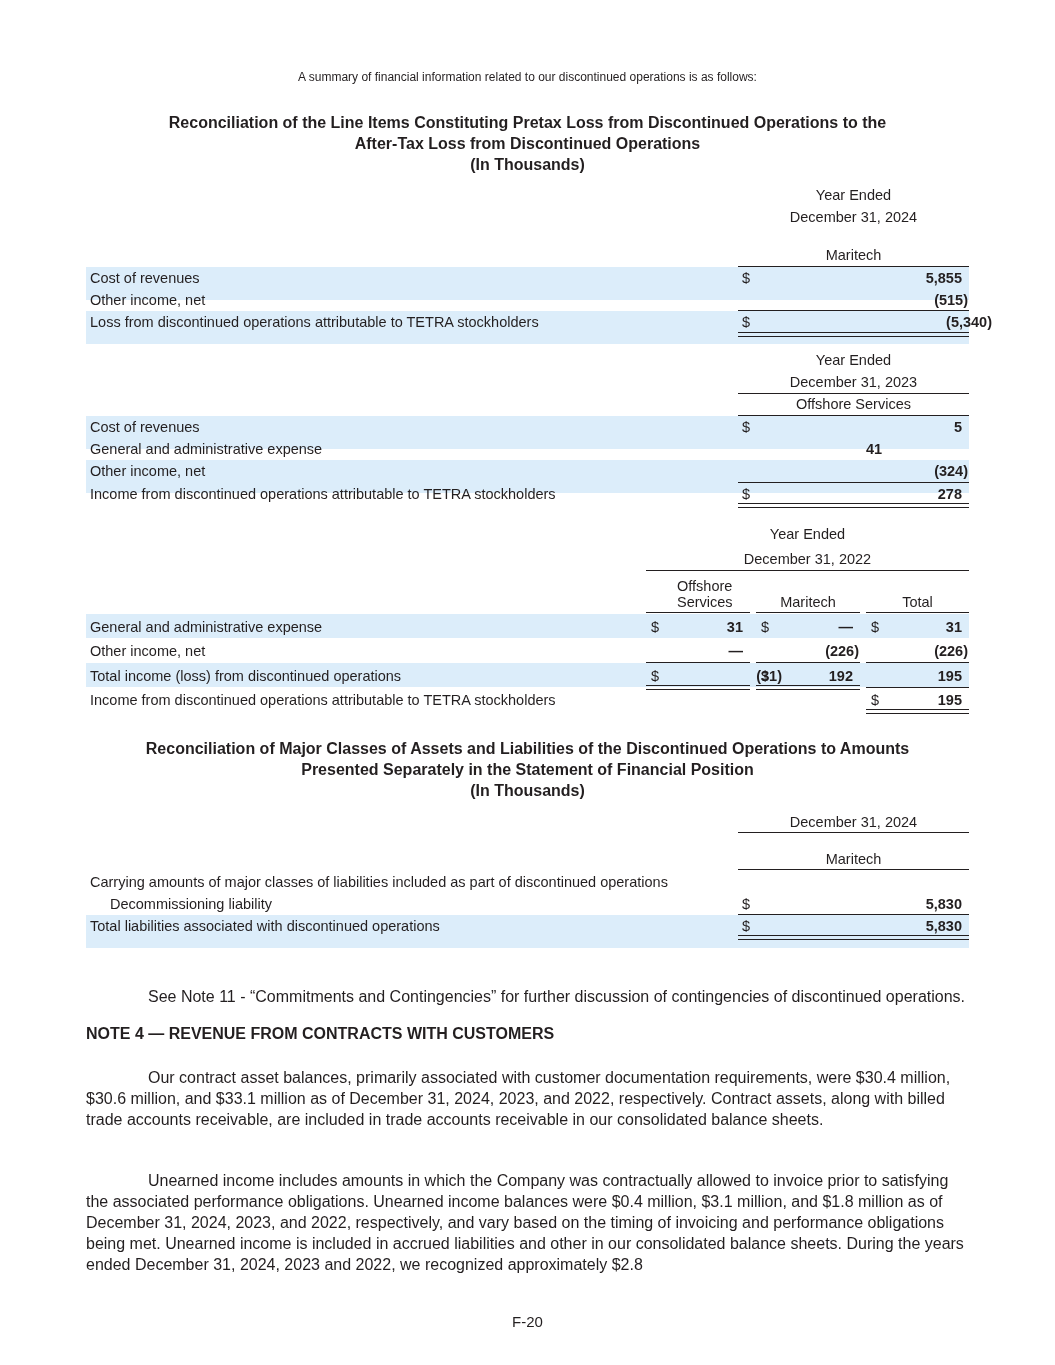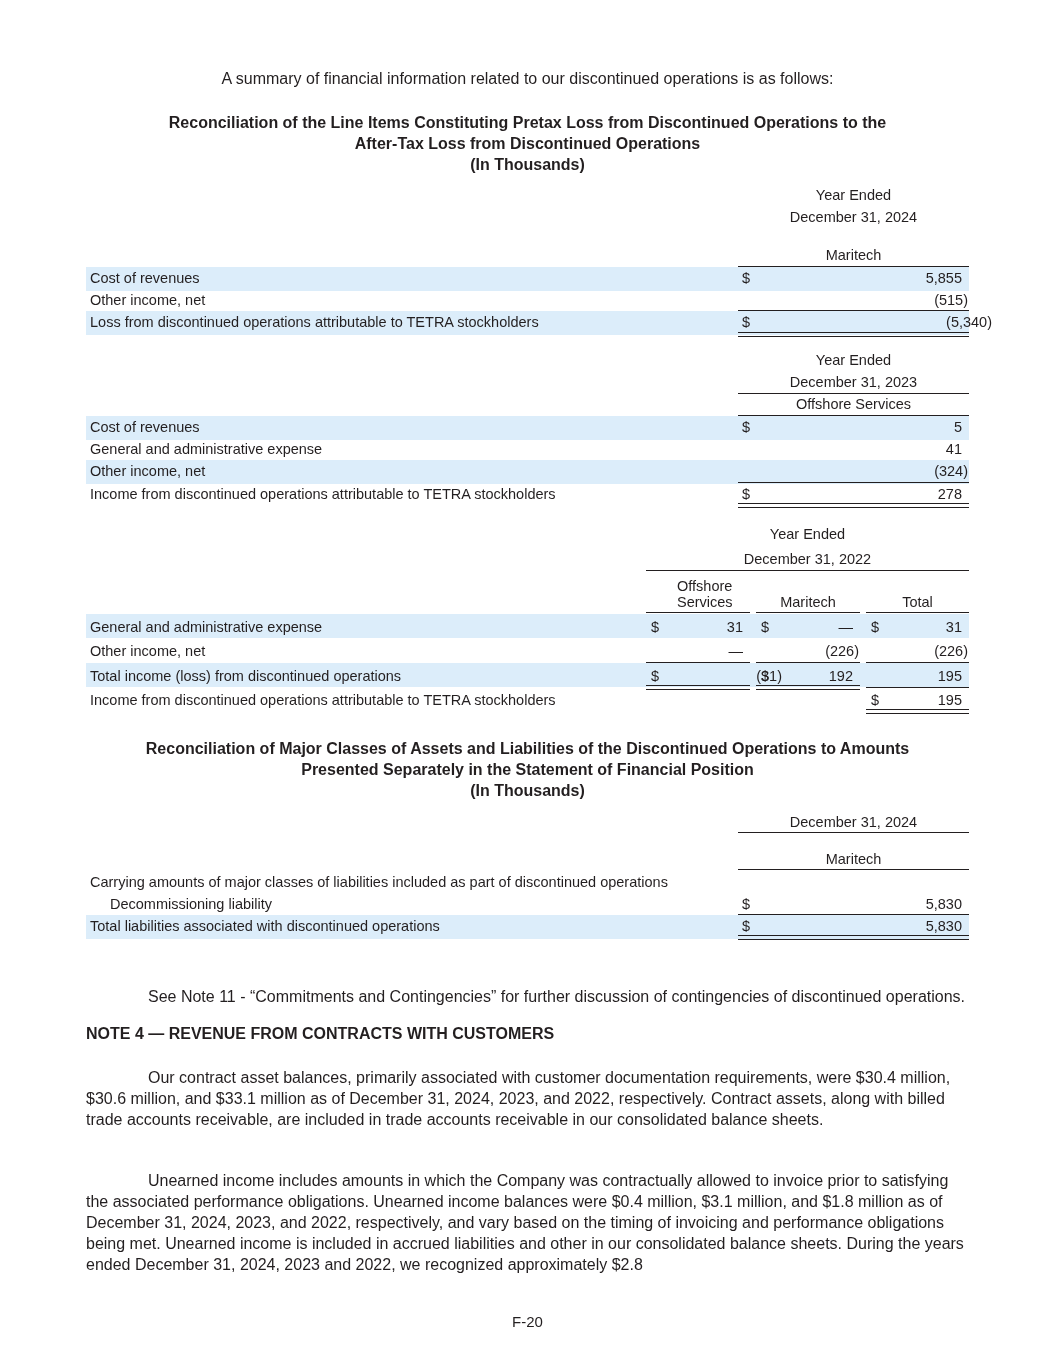--- a/index.html
+++ b/index.html
@@ -1,26 +1,26 @@
 <!DOCTYPE html>
 <html><head>
 <meta charset="utf-8">
 <style>
   html, body { margin: 0; padding: 0; background: #ffffff; }
   body { width: 1055px; height: 1365px; position: relative; font-family: "Liberation Sans", sans-serif; color: #231f20; font-size: 15px; overflow: hidden; }
   .abs { position: absolute; }
   .center { text-align: center; }
-  .intro { left: 0; width: 1055px; top: 70px; font-size: 16px; }
+  .intro { left: 0; width: 1055px; top: 70px; font-size: 12px; }
   .title { left: 86px; width: 883px; font-weight: bold; font-size: 16px; line-height: 21px; }
   .hdr-bold { font-weight: normal; font-size: 14.5px; }
   .shade { background: #dcedfa; }
-  .row { position: absolute; left: 86px; width: 883px; height: 24px; }
+  .row { position: absolute; left: 86px; width: 883px; height: 33px; }
   .row .lbl { position: absolute; left: 4px; top: 3px; font-size: 14.5px; white-space: nowrap; }
   .row .dol { position: absolute; top: 3px; font-size: 14.5px; }
-  .row .val { position: absolute; top: 3px; font-size: 14.5px; text-align: right; }
+  .row .val { position: absolute; top: 3px; font-size: 14.5px; text-align: right; font-weight: bold; }
   .line { position: absolute; height: 0; border-top: 1.5px solid #231f20; }
   .dline { position: absolute; height: 3px; border-top: 1.5px solid #231f20; border-bottom: 1.5px solid #231f20; }
   .para { left: 86px; width: 883px; font-size: 16px; line-height: 21px; }
   .indent { display: inline-block; width: 62px; }
   .note-head { left: 86px; font-weight: bold; font-size: 16px; }
   .footer { left: 0; width: 1055px; top: 1313px; font-size: 15px; }
   .colhdr { font-size: 14.5px; }
 </style>
 </head>
 <body>
@@ -66,21 +66,21 @@
   <div class="line" style="left:738px; width:231px; top:415px;"></div>
 
   <div class="row shade" style="top:416px;">
     <span class="lbl">Cost of revenues</span>
     <span class="dol" style="left:656px;">$</span>
     <span class="val" style="left:700px; width:176px;">5</span>
   </div>
   <div class="row" style="top:438px;">
     <span class="lbl">General and administrative expense</span>
     <span class="dol" style="left:656px;"></span>
-    <span class="val" style="left:700px; width:176px;">41</span>
+    <span class="val" style="left:700px; width:176px;text-align:center;">41</span>
   </div>
   <div class="row shade" style="top:460px;">
     <span class="lbl">Other income, net</span>
     <span class="dol" style="left:656px;"></span>
     <span class="val" style="left:700px; width:182px;">(324)</span>
   </div>
   <div class="line" style="left:738px; width:231px; top:482px;"></div>
   <div class="row" style="top:483px;">
     <span class="lbl">Income from discontinued operations attributable to TETRA stockholders</span>
     <span class="dol" style="left:656px;">$</span>

